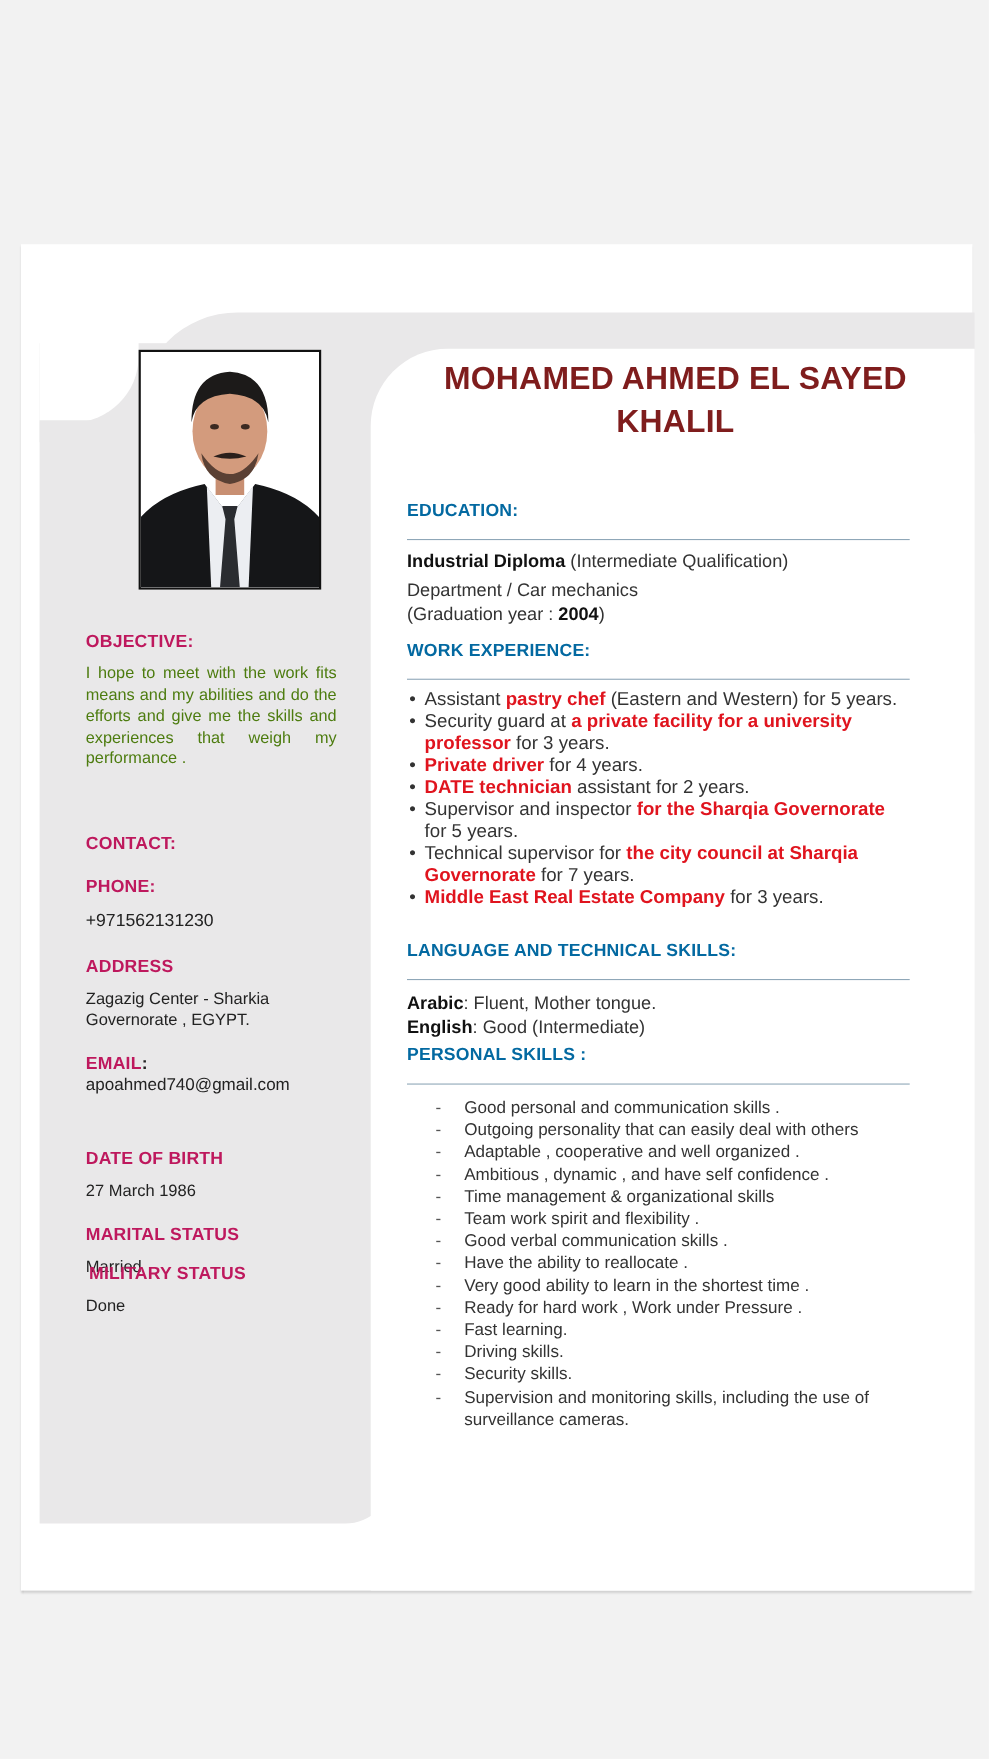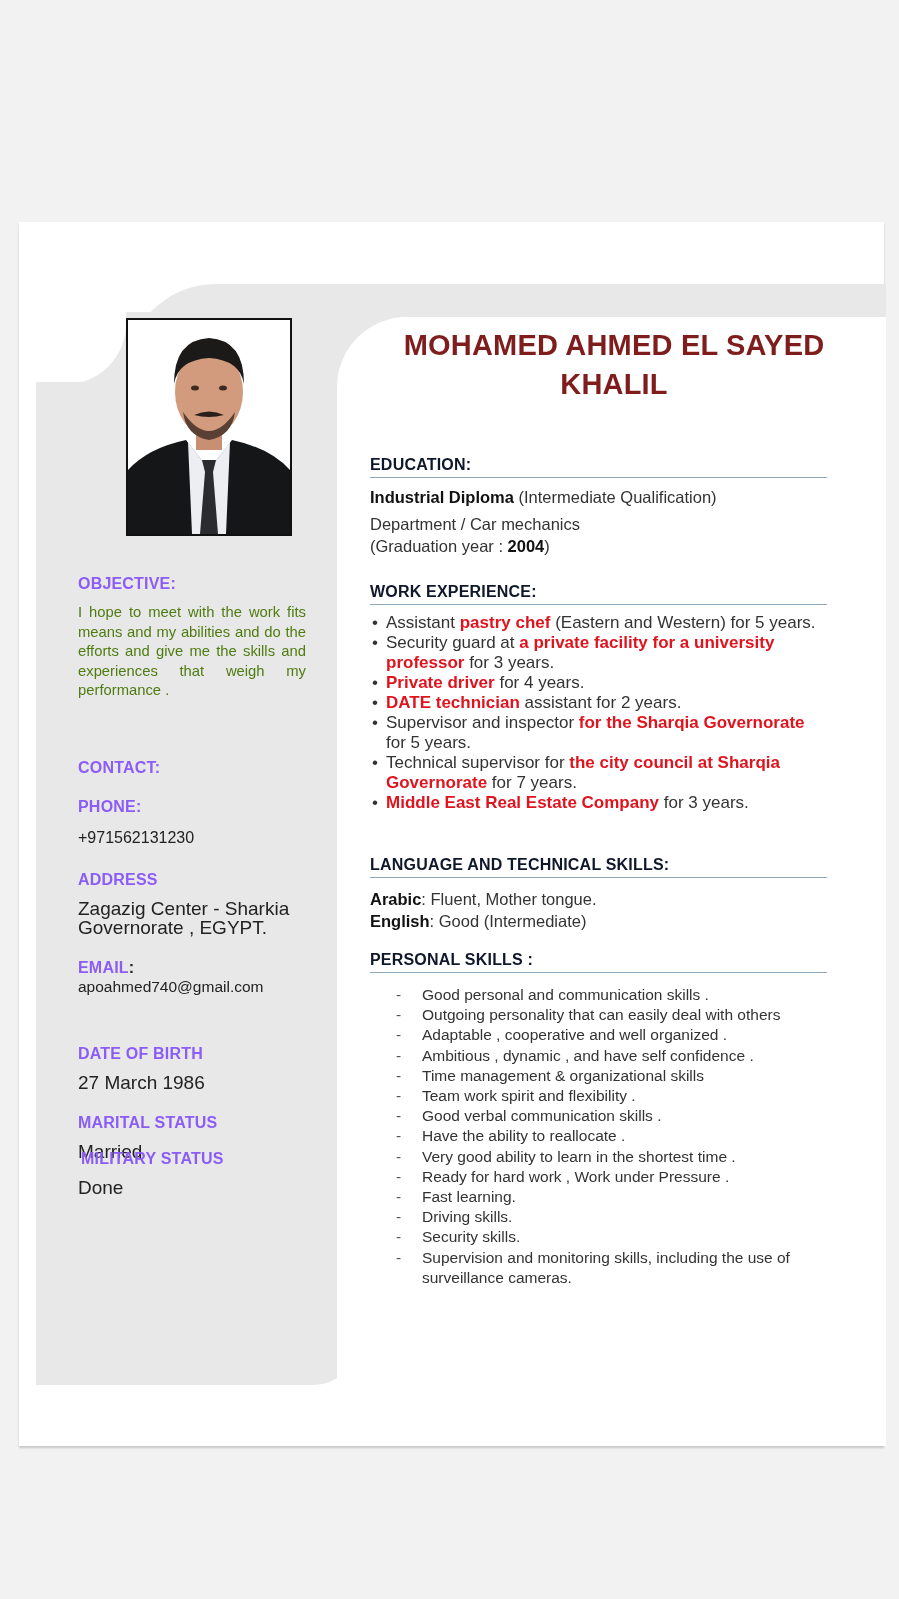--- a/index.html
+++ b/index.html
@@ -38,38 +38,38 @@
   }
   .photo svg { display:block; }
 
   .name {
     position:absolute; left:340px; top:104px; width:510px; text-align:center;
     color:#7f1d1d; font-weight:bold; font-size:29px; line-height:39px; letter-spacing:0.2px;
   }
 
   .right { position:absolute; left:370px; top:230px; width:457px; font-size:16px; }
   .sec-title {
-    font-weight:bold; font-size:16px; color:#0f172a; padding-bottom:3px;
+    font-weight:bold; font-size:16px; color:#0369a1; padding-bottom:16px;
     border-bottom:1.5px solid #8fa7b8; margin-bottom:8px; letter-spacing:0.2px;
   }
   .edu-line { line-height:22px; color:#333; font-size:16.5px; }
   .edu-line b { color:#111; }
   .work-list { list-style:none; margin:0 0 14px 0; padding:0; }
   .work-list li { position:relative; padding-left:16px; line-height:20px; font-size:17px; color:#333; }
   .work-list li::before { content:"•"; position:absolute; left:2px; top:0; color:#333; }
   .red { color:#e0141e; font-weight:bold; }
   .lang { line-height:22px; font-size:16.5px; color:#333; margin-bottom:14px; }
   .lang b { color:#111; }
   .skills { list-style:none; margin:12px 0 0 0; padding:0; }
   .skills li { position:relative; padding-left:52px; line-height:20.2px; font-size:15.5px; color:#333; }
   .skills li::before { content:"-"; position:absolute; left:26px; top:0; color:#555; }
 
   .left { position:absolute; left:78px; width:228px; }
-  .lab { color:#8b5cf6; font-weight:bold; font-size:16px; letter-spacing:0.2px; }
-  .val { color:#222; font-size:19px; line-height:19px; }
+  .lab { color:#be185d; font-weight:bold; font-size:16px; letter-spacing:0.2px; }
+  .val { color:#222; font-size:15px; line-height:19px; }
   .objective { text-align:justify; line-height:19.5px; font-size:14.8px; color:#4d7c0f; }
 </style>
 </head>
 <body>
 
 <div class="page">
   <div class="gray-top"></div>
   <div class="gray-notch"></div>
   <div class="notch-cut"></div>
   <div class="gray-side"></div>

